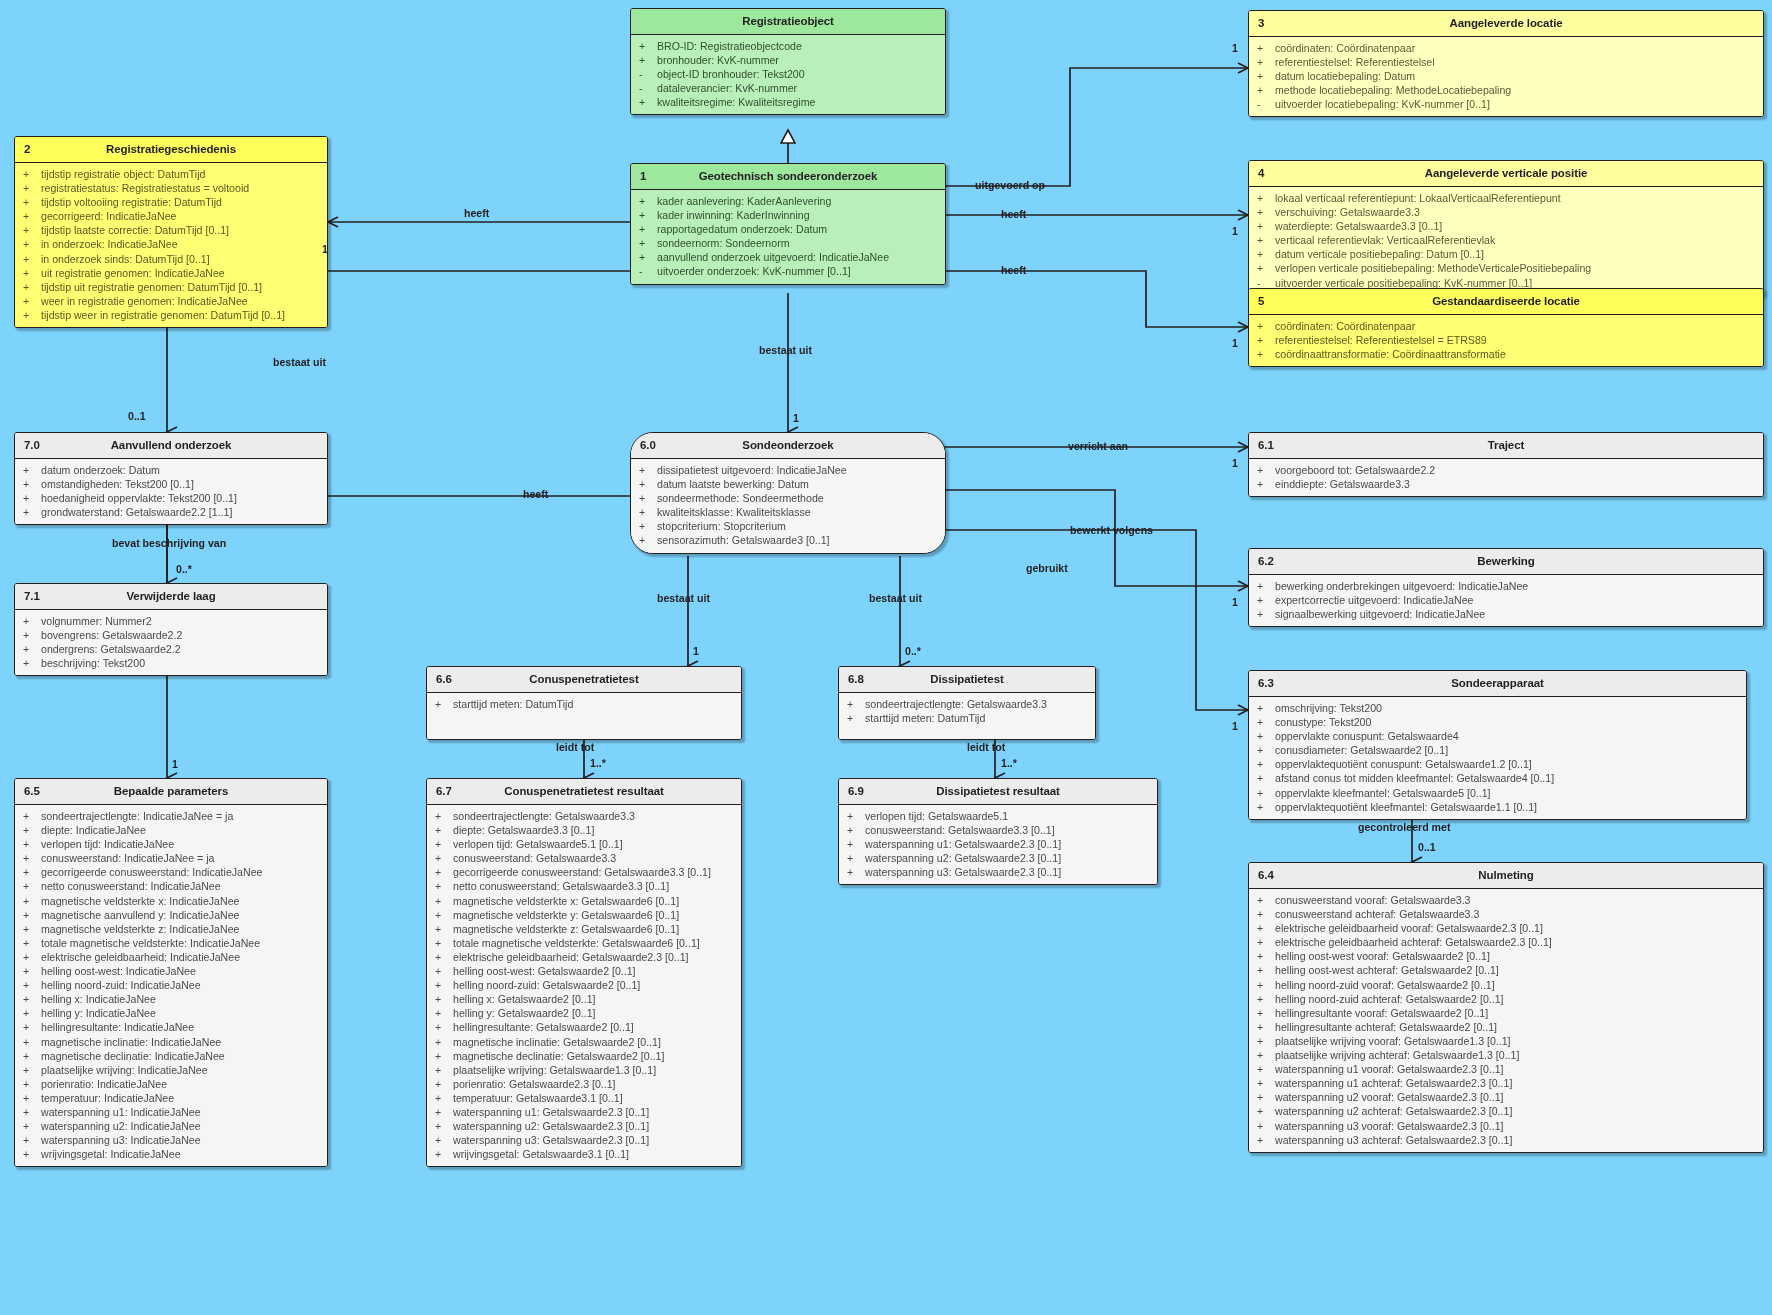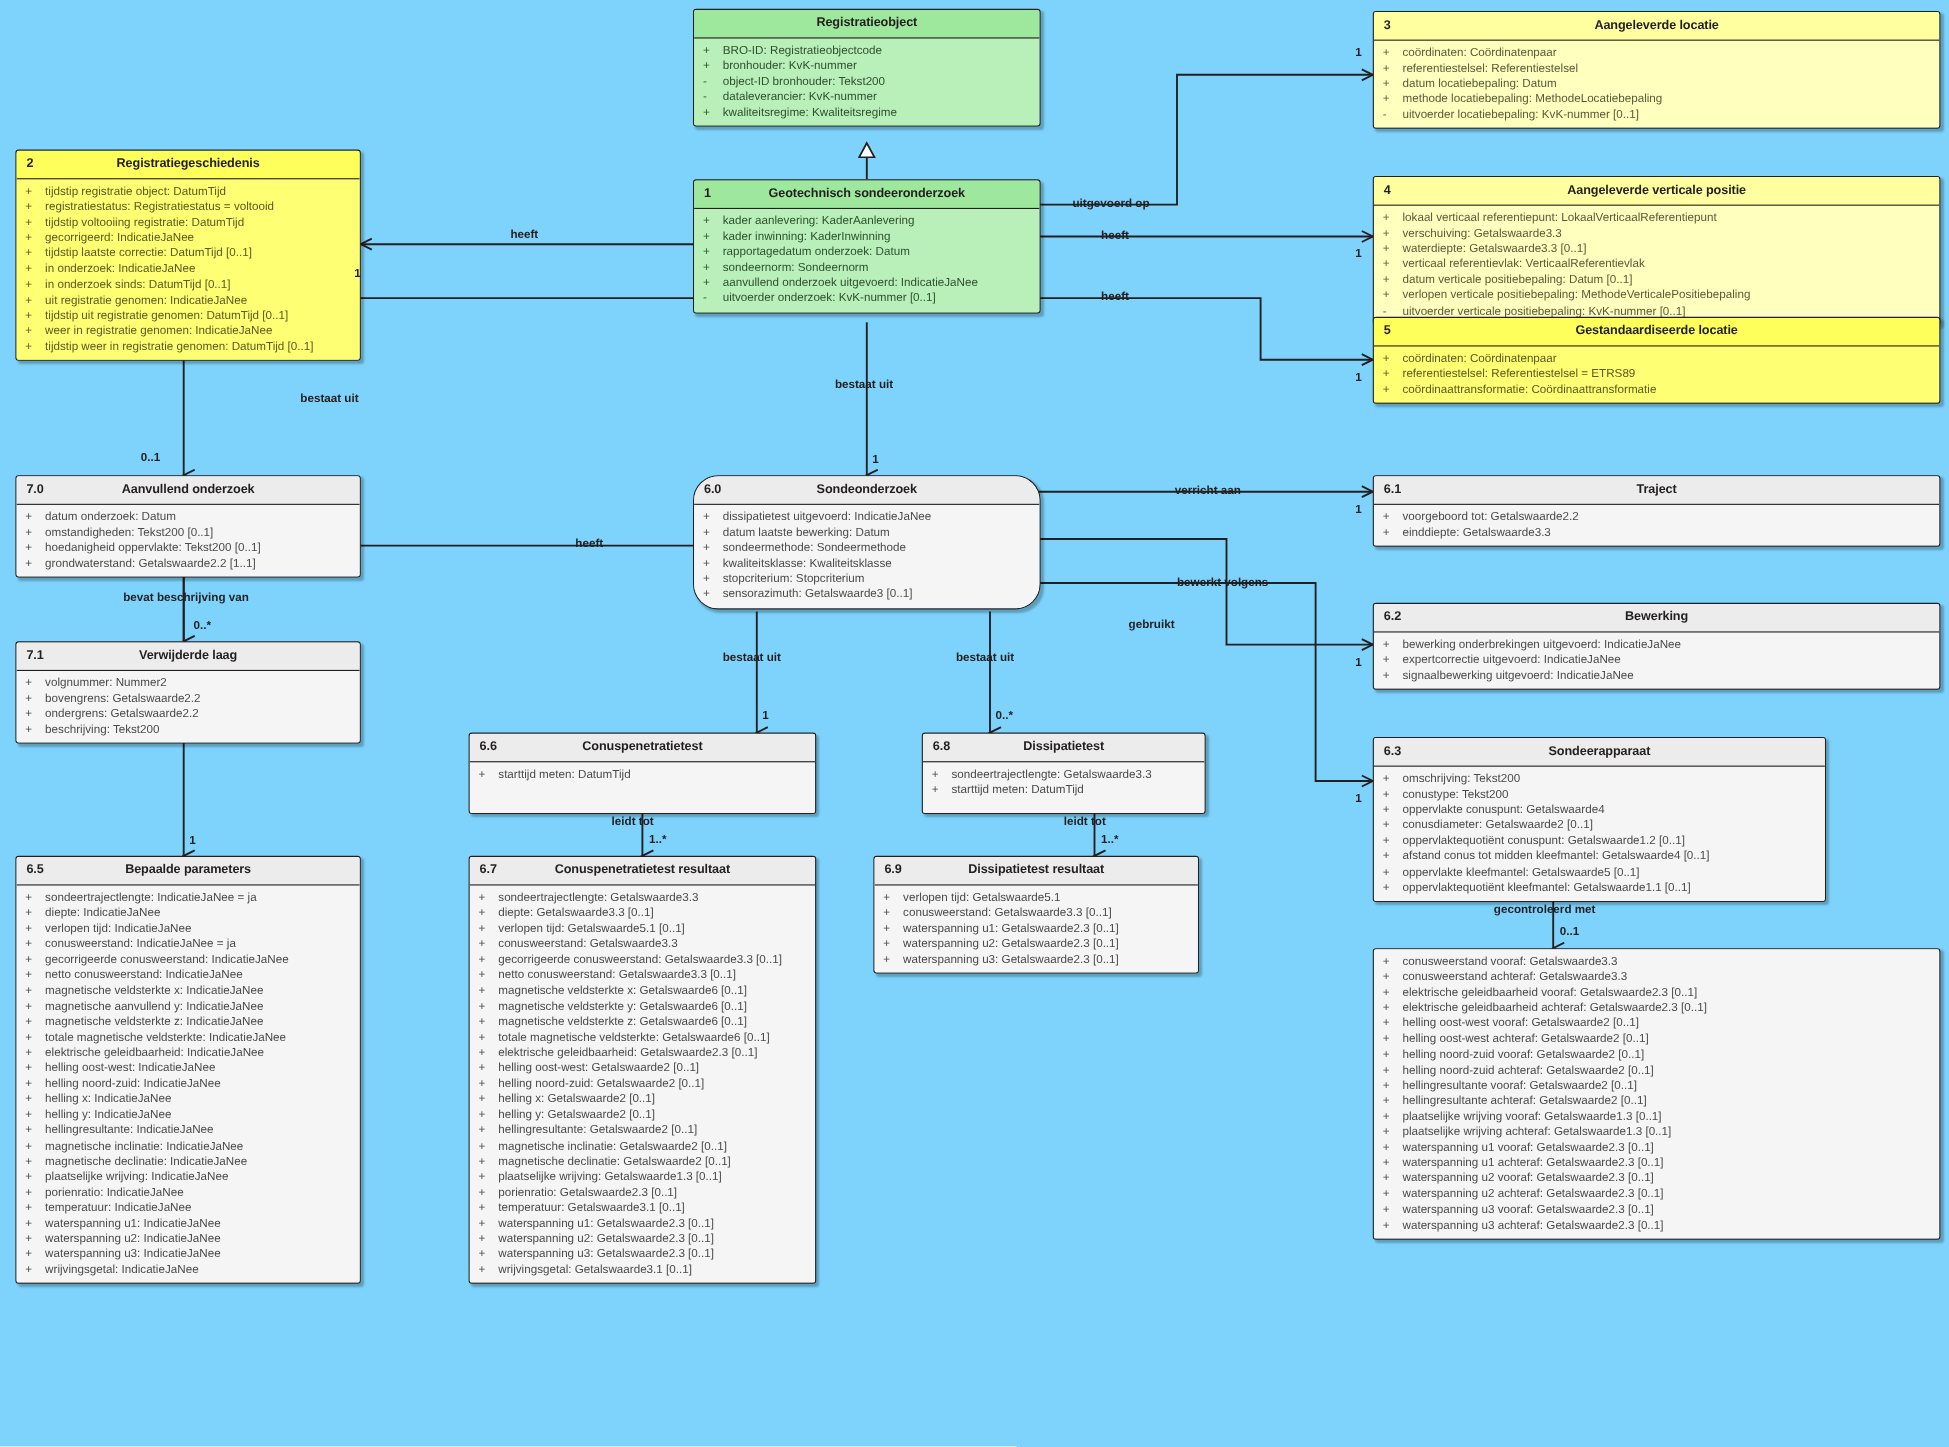--- a/index.html
+++ b/index.html
@@ -486,21 +486,21 @@
         <span class="vis">+</span>
         <span class="txt">expertcorrectie uitgevoerd: IndicatieJaNee</span>
         </div>
       <div class="attr">
         <span class="vis">+</span>
         <span class="txt">signaalbewerking uitgevoerd: IndicatieJaNee</span>
         </div>
     </div>
   </div>
 
-  <div class="uml c-gray" style="left:1248px; top:670px; width:412px;">
+  <div class="uml c-gray" style="left:1248px; top:670px; width:499px;">
     <div class="hdr">
       <span class="num">6.3</span>
       <span>Sondeerapparaat</span>
     </div>
     <div class="body">
       <div class="attr">
         <span class="vis">+</span>
         <span class="txt">omschrijving: Tekst200</span>
         </div>
       <div class="attr">
@@ -528,20 +528,24 @@
         <span class="txt">oppervlakte kleefmantel: Getalswaarde5 [0..1]</span>
         </div>
       <div class="attr">
         <span class="vis">+</span>
         <span class="txt">oppervlaktequotiënt kleefmantel: Getalswaarde1.1 [0..1]</span>
         </div>
     </div>
   </div>
 
   <div class="uml c-gray" style="left:1248px; top:862px; width:516px;">
+    <div class="hdr">
+      <span class="num">6.4</span>
+      <span>Nulmeting</span>
+    </div>
     <div class="body">
       <div class="attr">
           <span class="vis">+</span>
           <span class="txt">conusweerstand vooraf: Getalswaarde3.3</span>
         </div>
       <div class="attr">
           <span class="vis">+</span>
           <span class="txt">conusweerstand achteraf: Getalswaarde3.3</span>
         </div>
       <div class="attr">
@@ -852,21 +856,21 @@
         <span class="vis">+</span>
         <span class="txt">sondeertrajectlengte: Getalswaarde3.3</span>
         </div>
       <div class="attr">
         <span class="vis">+</span>
         <span class="txt">starttijd meten: DatumTijd</span>
         </div>
     </div>
   </div>
 
-  <div class="uml c-gray" style="left:794px; top:778px; width:296px;">
+  <div class="uml c-gray" style="left:838px; top:778px; width:320px;">
     <div class="hdr">
       <span class="num">6.9</span>
       <span>Dissipatietest resultaat</span>
     </div>
     <div class="body">
       <div class="attr">
           <span class="vis">+</span>
           <span class="txt">verlopen tijd: Getalswaarde5.1</span>
         </div>
       <div class="attr">

